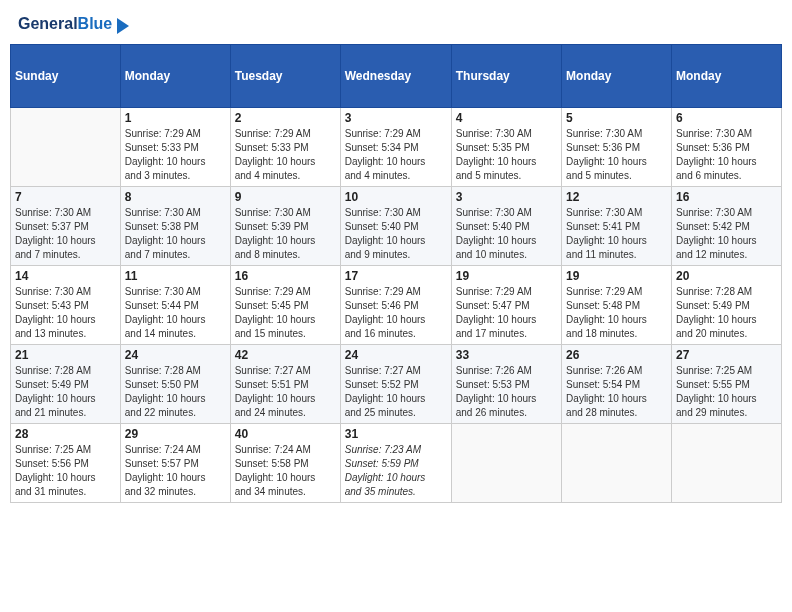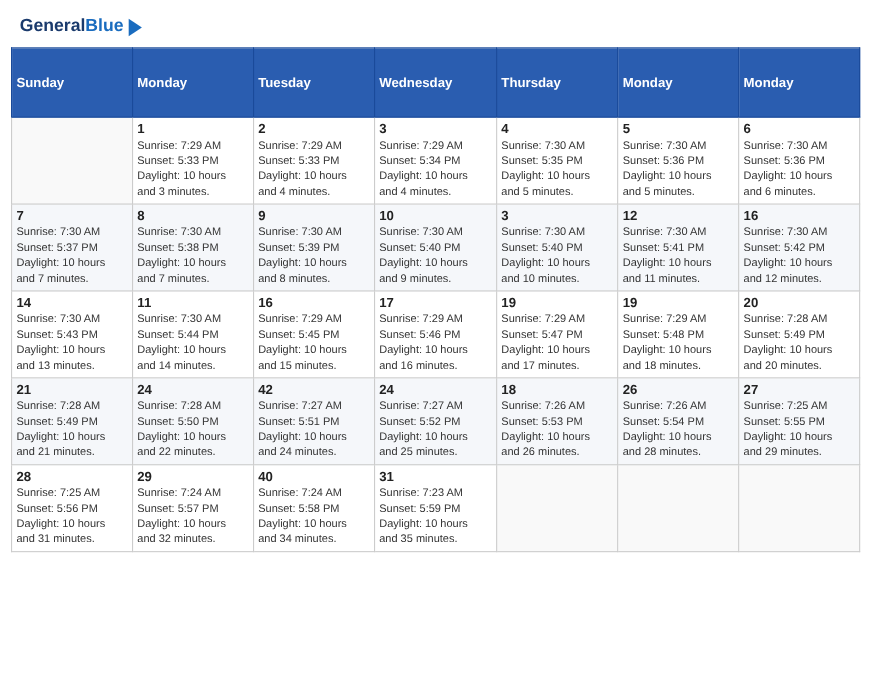--- a/index.html
+++ b/index.html
@@ -268,21 +268,21 @@
 and 24 minutes.</div>
         </td>
         <td>
           <span class="day-num">24</span>
           <div class="day-detail" style="white-space: pre-line;">Sunrise: 7:27 AM
 Sunset: 5:52 PM
 Daylight: 10 hours
 and 25 minutes.</div>
         </td>
         <td>
-          <span class="day-num">18</span>
+          <span class="day-num">33</span>
           <div class="day-detail" style="white-space: pre-line;">Sunrise: 7:26 AM
 Sunset: 5:53 PM
 Daylight: 10 hours
 and 26 minutes.</div>
         </td>
         <td>
           <span class="day-num">26</span>
           <div class="day-detail" style="white-space: pre-line;">Sunrise: 7:26 AM
 Sunset: 5:54 PM
 Daylight: 10 hours
@@ -313,21 +313,21 @@
         </td>
         <td>
           <span class="day-num">40</span>
           <div class="day-detail" style="white-space: pre-line;">Sunrise: 7:24 AM
 Sunset: 5:58 PM
 Daylight: 10 hours
 and 34 minutes.</div>
         </td>
         <td>
           <span class="day-num">31</span>
-          <div class="day-detail" style="white-space: pre-line;">Sunrise: 7:23 AM
+          <div class="day-detail" style="white-space: pre-line; font-style: italic;">Sunrise: 7:23 AM
 Sunset: 5:59 PM
 Daylight: 10 hours
 and 35 minutes.</div>
         </td>
         <td class="empty"></td>
         <td class="empty"></td>
         <td class="empty"></td>
       </tr>
     </tbody>
 </table>

